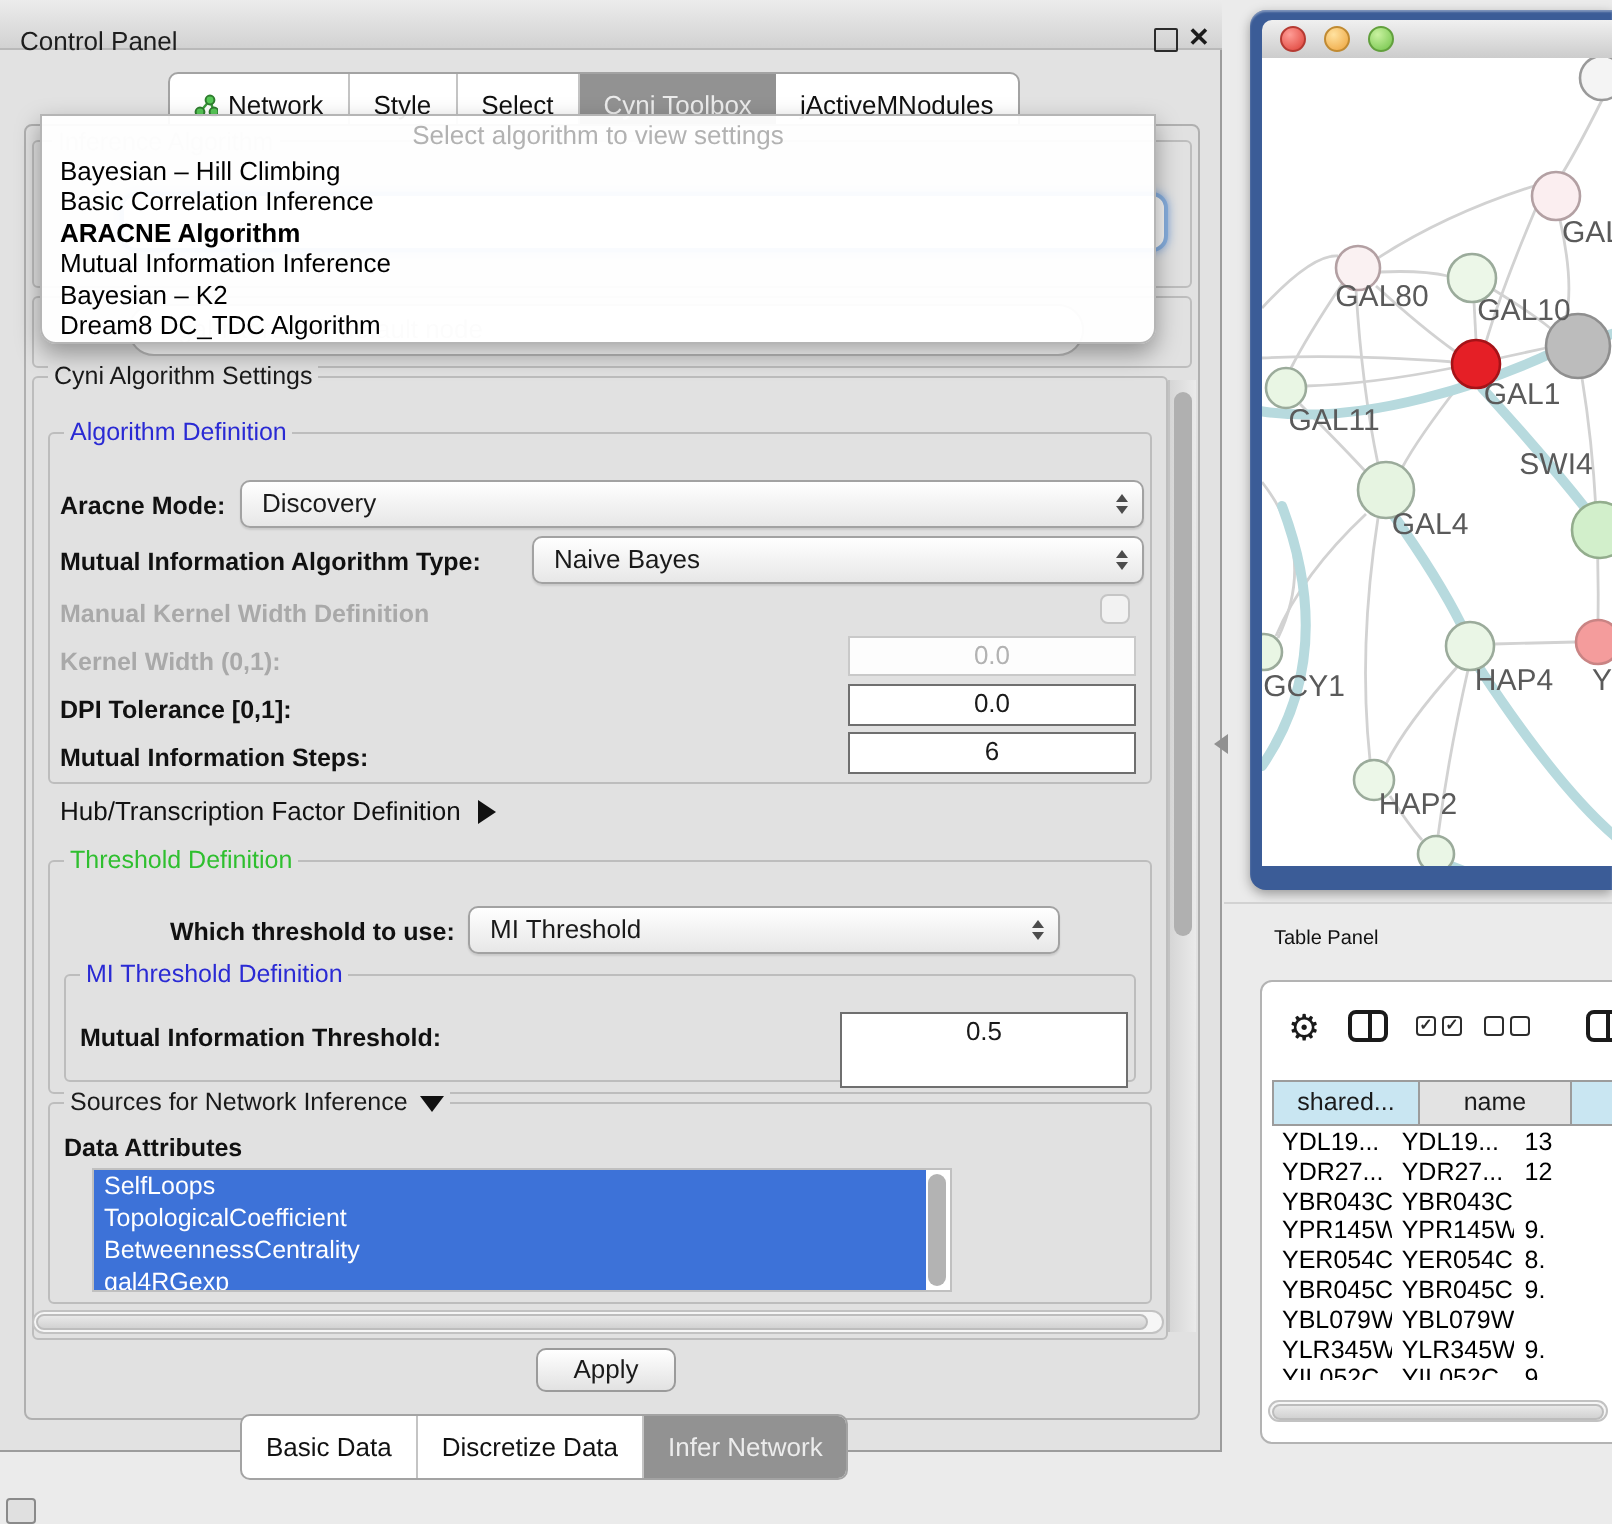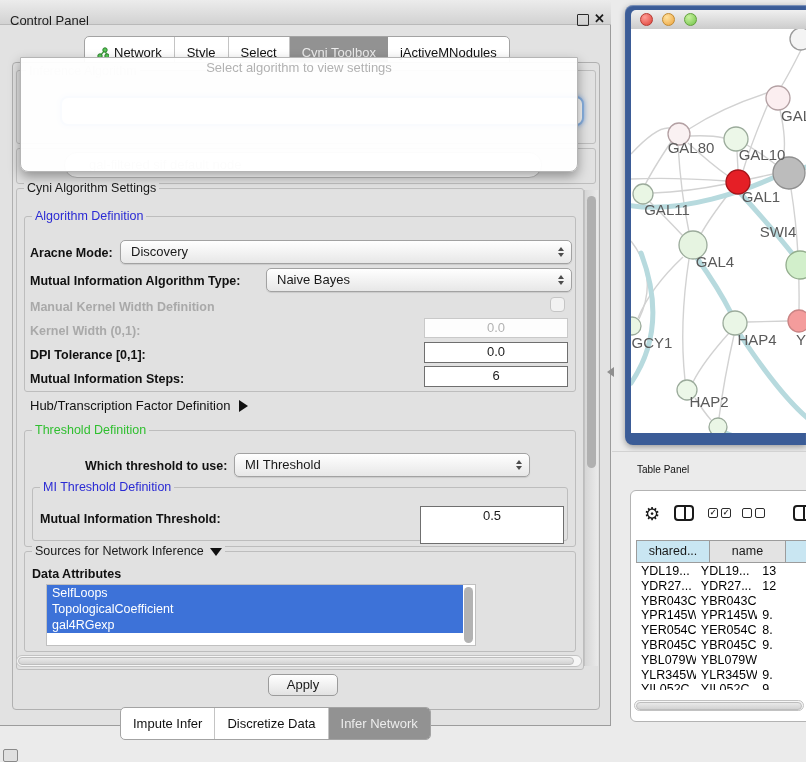--- a/index.html
+++ b/index.html
@@ -153,20 +153,28 @@
 <div class="abs inner-panel"></div>
 
 <div class="abs bg-group" style="left:16px;top:70px;width:578px;height:72px;"></div>
 <div class="abs bg-label" style="left:26px;top:64px;">Inference Algorithm</div>
 <div class="abs bg-combo-focus"></div>
 <div class="abs bg-group" style="left:16px;top:148px;width:578px;height:34px;"></div>
 <div class="abs bg-combo">gal-filtered sif default node</div>
 
 <div class="abs popup">
   <div class="popup-prompt">Select algorithm to view settings</div>
+  <div id="algoList">
+      <div class="algo-item">Bayesian – Hill Climbing</div>
+      <div class="algo-item">Basic Correlation Inference</div>
+      <div class="algo-item bold">ARACNE Algorithm</div>
+      <div class="algo-item">Mutual Information Inference</div>
+      <div class="algo-item">Bayesian – K2</div>
+      <div class="algo-item">Dream8 DC_TDC Algorithm</div>
+    </div>
 </div>
 
 <div class="abs group" style="left:16px;top:188px;width:566px;height:480px;"></div>
 <div class="abs gtitle" style="left:24px;top:181px;">Cyni Algorithm Settings</div>
 
 <div class="abs vscroll" style="left:584px;top:190px;width:13px;height:476px;">
   <div class="thumb" style="top:6px;height:272px;"></div>
 </div>
 
 <div class="abs group" style="left:24px;top:216px;width:550px;height:174px;"></div>
@@ -226,33 +234,34 @@
 
 <div class="abs group" style="left:24px;top:551px;width:550px;height:99px;"></div>
 <div class="abs gtitle" style="left:32px;top:544px;">
   <span>Sources for Network Inference</span><span class="tri-down"></span>
 </div>
 <div class="abs lbl b" style="left:32px;top:567px;">Data Attributes</div>
 <div class="abs attr-list" style="left:46px;top:584px;width:430px;height:62px;">
   <div id="attrItems">
       <div class="attr-item">SelfLoops</div>
       <div class="attr-item">TopologicalCoefficient</div>
+      <div class="attr-item">BetweennessCentrality</div>
       <div class="attr-item">gal4RGexp</div>
     </div>
   <div class="attr-scroll"></div>
 </div>
 
 <div class="abs hscroll" style="left:16px;top:655px;width:566px;height:12px;">
   <div class="thumb" style="left:1px;width:556px;"></div>
 </div>
 
 <div class="abs apply-btn">Apply</div>
 <div id="modeTabs" class="abs tabbar">
     <div class="tab">
-      <span>Impute Infer</span>
+      <span>Basic Data</span>
     </div>
     <div class="tab">
       <span>Discretize Data</span>
     </div>
     <div class="tab selected">
       <span>Infer Network</span>
     </div>
   </div>
 
 <div class="abs net-window"></div>

